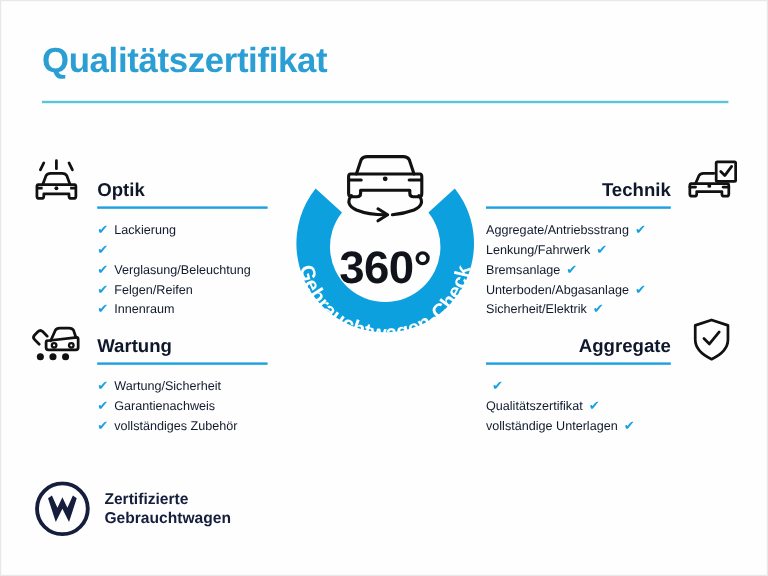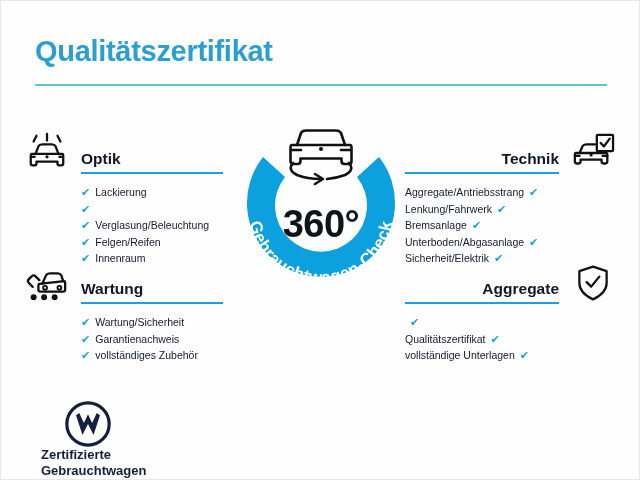--- a/index.html
+++ b/index.html
@@ -126,21 +126,20 @@
     color: #10131a;
     letter-spacing: -0.5px;
   }
 
   
   #footer {
     position: absolute;
     left: 28px; top: 400px;
     display: flex;
     align-items: center;
-    flex-direction: column;
   }
   #vw-logo { width: 46px; height: 46px; flex: 0 0 46px; }
   #footer-text {
     margin-left: 12px;
     font-size: 13px;
     font-weight: bold;
     color: #151f3d;
     line-height: 16px;
     white-space: nowrap;
   }

